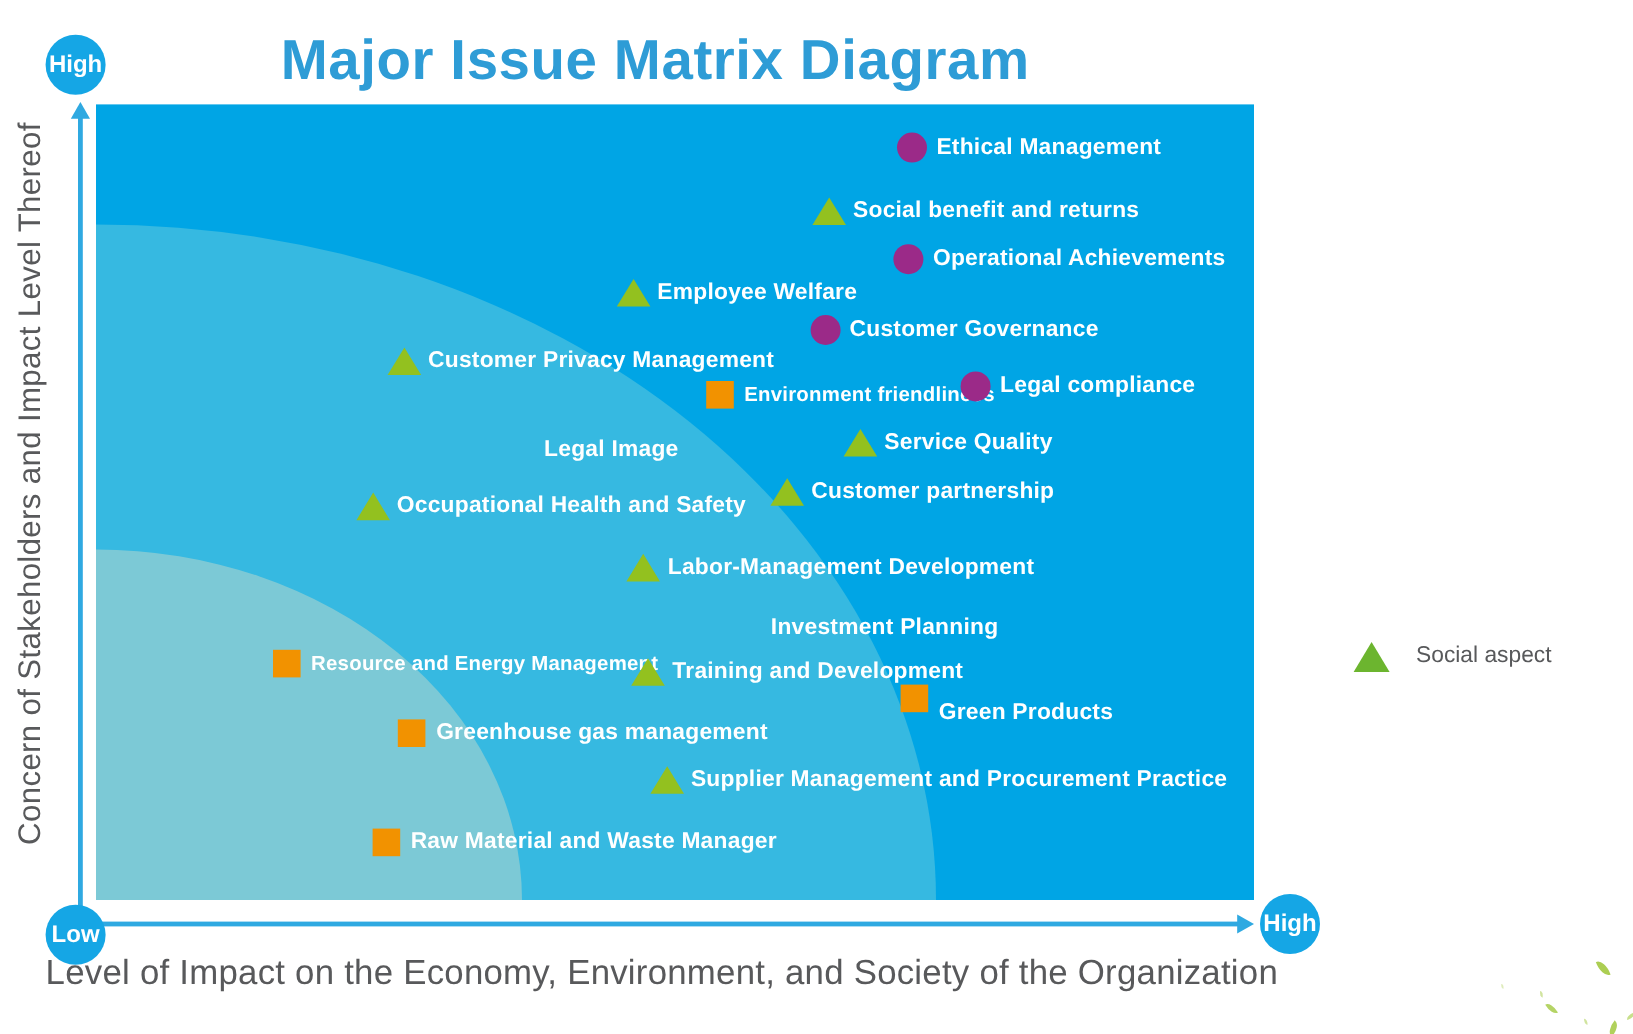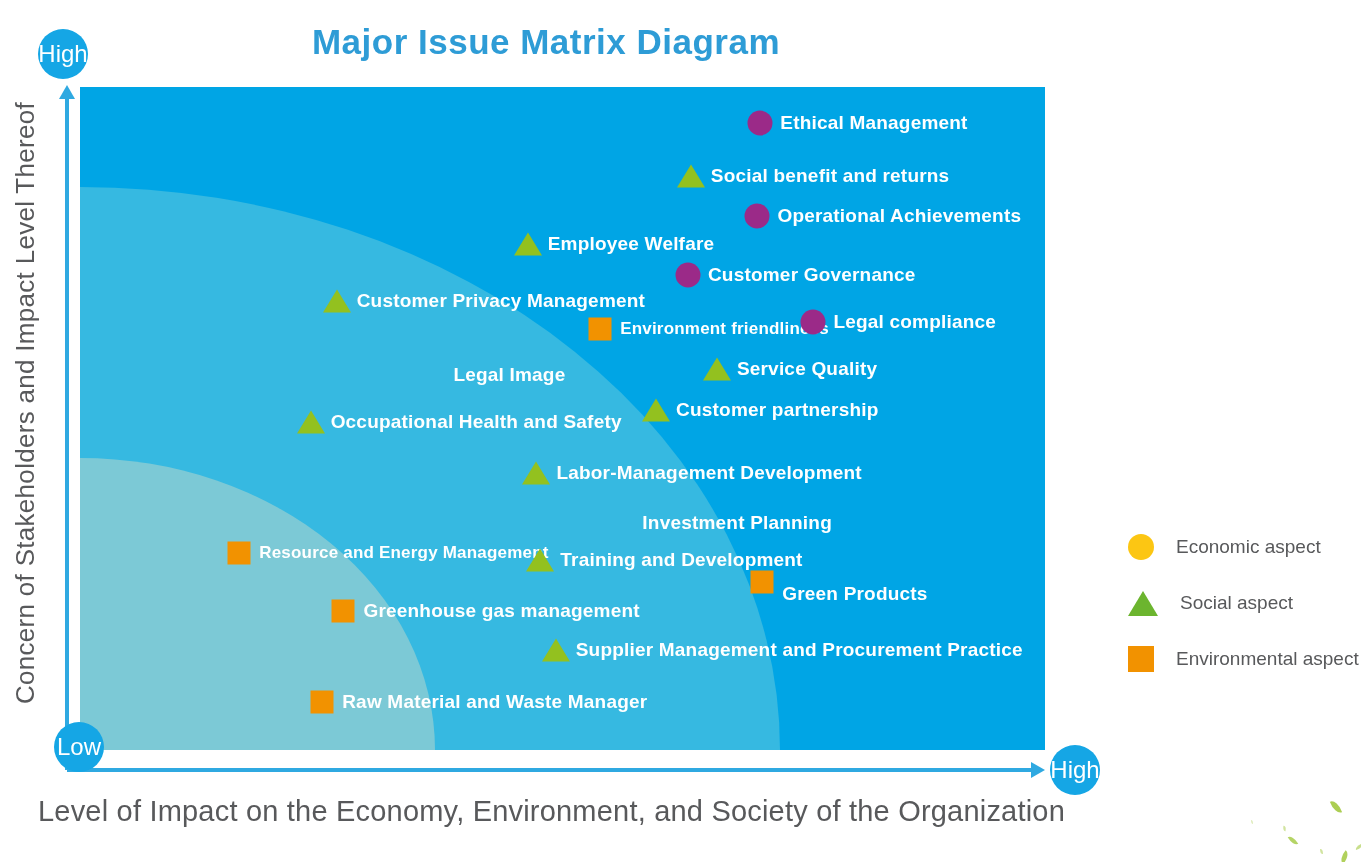--- a/index.html
+++ b/index.html
@@ -2,21 +2,21 @@
 <html style="--title: #2E9CD6; --axis: #2FA9E1; --axis_text: #58595B; --plot_outer: #00A5E5; --plot_middle: #36B9E1; --plot_inner: #7CC9D6; --marker_circle: #9B2A88; --marker_triangle: #93C11F; --marker_square: #F29200; --point_label: #FFFFFF; --badge_fill: #15A6E5; --leaf: #A3C940;"><head>
 <meta charset="utf-8">
 <style>
   * { margin:0; padding:0; box-sizing:border-box; }
   html,body { background:#ffffff; }
   body { font-family:"Liberation Sans", sans-serif; }
 
   .canvas { position:relative; width:1361px; height:862px; background:#fff; overflow:hidden; }
 
   .title { position:absolute; left:0; top:22px; width:1092px; text-align:center;
-           font-size:35px; font-weight:600; color:var(--title,#2E9CD6); letter-spacing:0.5px; }
+           font-size:47px; font-weight:600; color:var(--title,#2E9CD6); letter-spacing:0.5px; }
 
   .plot { position:absolute; left:80px; top:87px; width:965px; height:663px;
           background:var(--plot_outer,#00A5E5); overflow:hidden; }
   .zone { position:absolute; border-radius:50%; }
   .zone.middle { width:1400px; height:1126px; left:-700px; top:100px; background:var(--plot_middle,#36B9E1); }
   .zone.inner  { width:710px;  height:584px;  left:-355px; top:371px; background:var(--plot_inner,#7CC9D6); }
 
   .marker { position:absolute; transform:translate(-50%,-50%); }
   .marker.circle { width:25px; height:25px; border-radius:50%; background:var(--marker_circle,#9B2A88); }
   .marker.square { width:23px; height:23px; background:var(--marker_square,#F29200); }
@@ -34,23 +34,23 @@
   .x-line { left:67px; top:768px; width:966px; height:4px; }
   .arrow-up { position:absolute; left:59px; top:85px; width:0; height:0;
               border-left:8px solid transparent; border-right:8px solid transparent;
               border-bottom:14px solid var(--axis,#2FA9E1); }
   .arrow-right { position:absolute; left:1031px; top:762px; width:0; height:0;
                  border-top:8px solid transparent; border-bottom:8px solid transparent;
                  border-left:14px solid var(--axis,#2FA9E1); }
 
   .axis-badge { position:absolute; width:50px; height:50px; border-radius:50%;
                 background:var(--badge_fill,#15A6E5); color:#fff; display:flex;
-                align-items:center; justify-content:center; font-size:24px; font-weight:400; }
+                align-items:center; justify-content:center; font-size:20px; font-weight:700; }
   .badge-y-high { left:38px; top:29px; }
-  .badge-low    { left:38px; top:722px;margin-left:16px; }
+  .badge-low    { left:38px; top:754px; }
   .badge-x-high { left:1050px; top:745px; }
 
   .y-axis-label { position:absolute; left:25px; top:403px; white-space:nowrap;
                   transform:translate(-50%,-50%) rotate(-90deg);
                   font-size:26px; color:var(--axis_text,#58595B); letter-spacing:0.3px; }
   .x-axis-label { position:absolute; left:38px; top:795px; white-space:nowrap;
                   font-size:29px; color:var(--axis_text,#58595B); letter-spacing:0.2px; }
 
   .legend { position:absolute; left:1128px; top:532px; }
   .legend-item { display:flex; align-items:center; height:30px; margin-bottom:26px; }
@@ -123,30 +123,22 @@
   <div class="arrow-right"></div>
 
   <div class="axis-badge badge-y-high">High</div>
   <div class="axis-badge badge-low">Low</div>
   <div class="axis-badge badge-x-high">High</div>
 
   <div class="x-axis-label">Level of Impact on the Economy, Environment, and Society of the Organization</div>
 
   <div class="legend" id="legend">
       <div class="legend-item">
-        <div class="legend-marker circle" style="background: rgb(252, 198, 19);"></div>
-        <span class="legend-label">Economic aspect</span>
-      </div>
-      <div class="legend-item">
         <div class="legend-marker triangle" style="border-bottom-color: rgb(108, 181, 47);"></div>
         <span class="legend-label">Social aspect</span>
-      </div>
-      <div class="legend-item">
-        <div class="legend-marker square" style="background: rgb(242, 146, 0);"></div>
-        <span class="legend-label">Environmental aspect</span>
       </div>
     </div>
 
   <div id="leaves">
       <div class="leaf" style="left: 1332px; top: 800px; width: 7.7px; height: 14px; opacity: 0.9; transform: rotate(-20deg);"></div>
       <div class="leaf" style="left: 1283px; top: 826px; width: 2.75px; height: 5px; opacity: 0.5; transform: rotate(10deg);"></div>
       <div class="leaf" style="left: 1290px; top: 835px; width: 6.05px; height: 11px; opacity: 0.8; transform: rotate(-30deg);"></div>
       <div class="leaf" style="left: 1320px; top: 849px; width: 2.75px; height: 5px; opacity: 0.5; transform: rotate(0deg);"></div>
       <div class="leaf" style="left: 1341px; top: 851px; width: 6.6px; height: 12px; opacity: 0.85; transform: rotate(40deg);"></div>
       <div class="leaf" style="left: 1357px; top: 843px; width: 4.4px; height: 8px; opacity: 0.6; transform: rotate(70deg);"></div>

